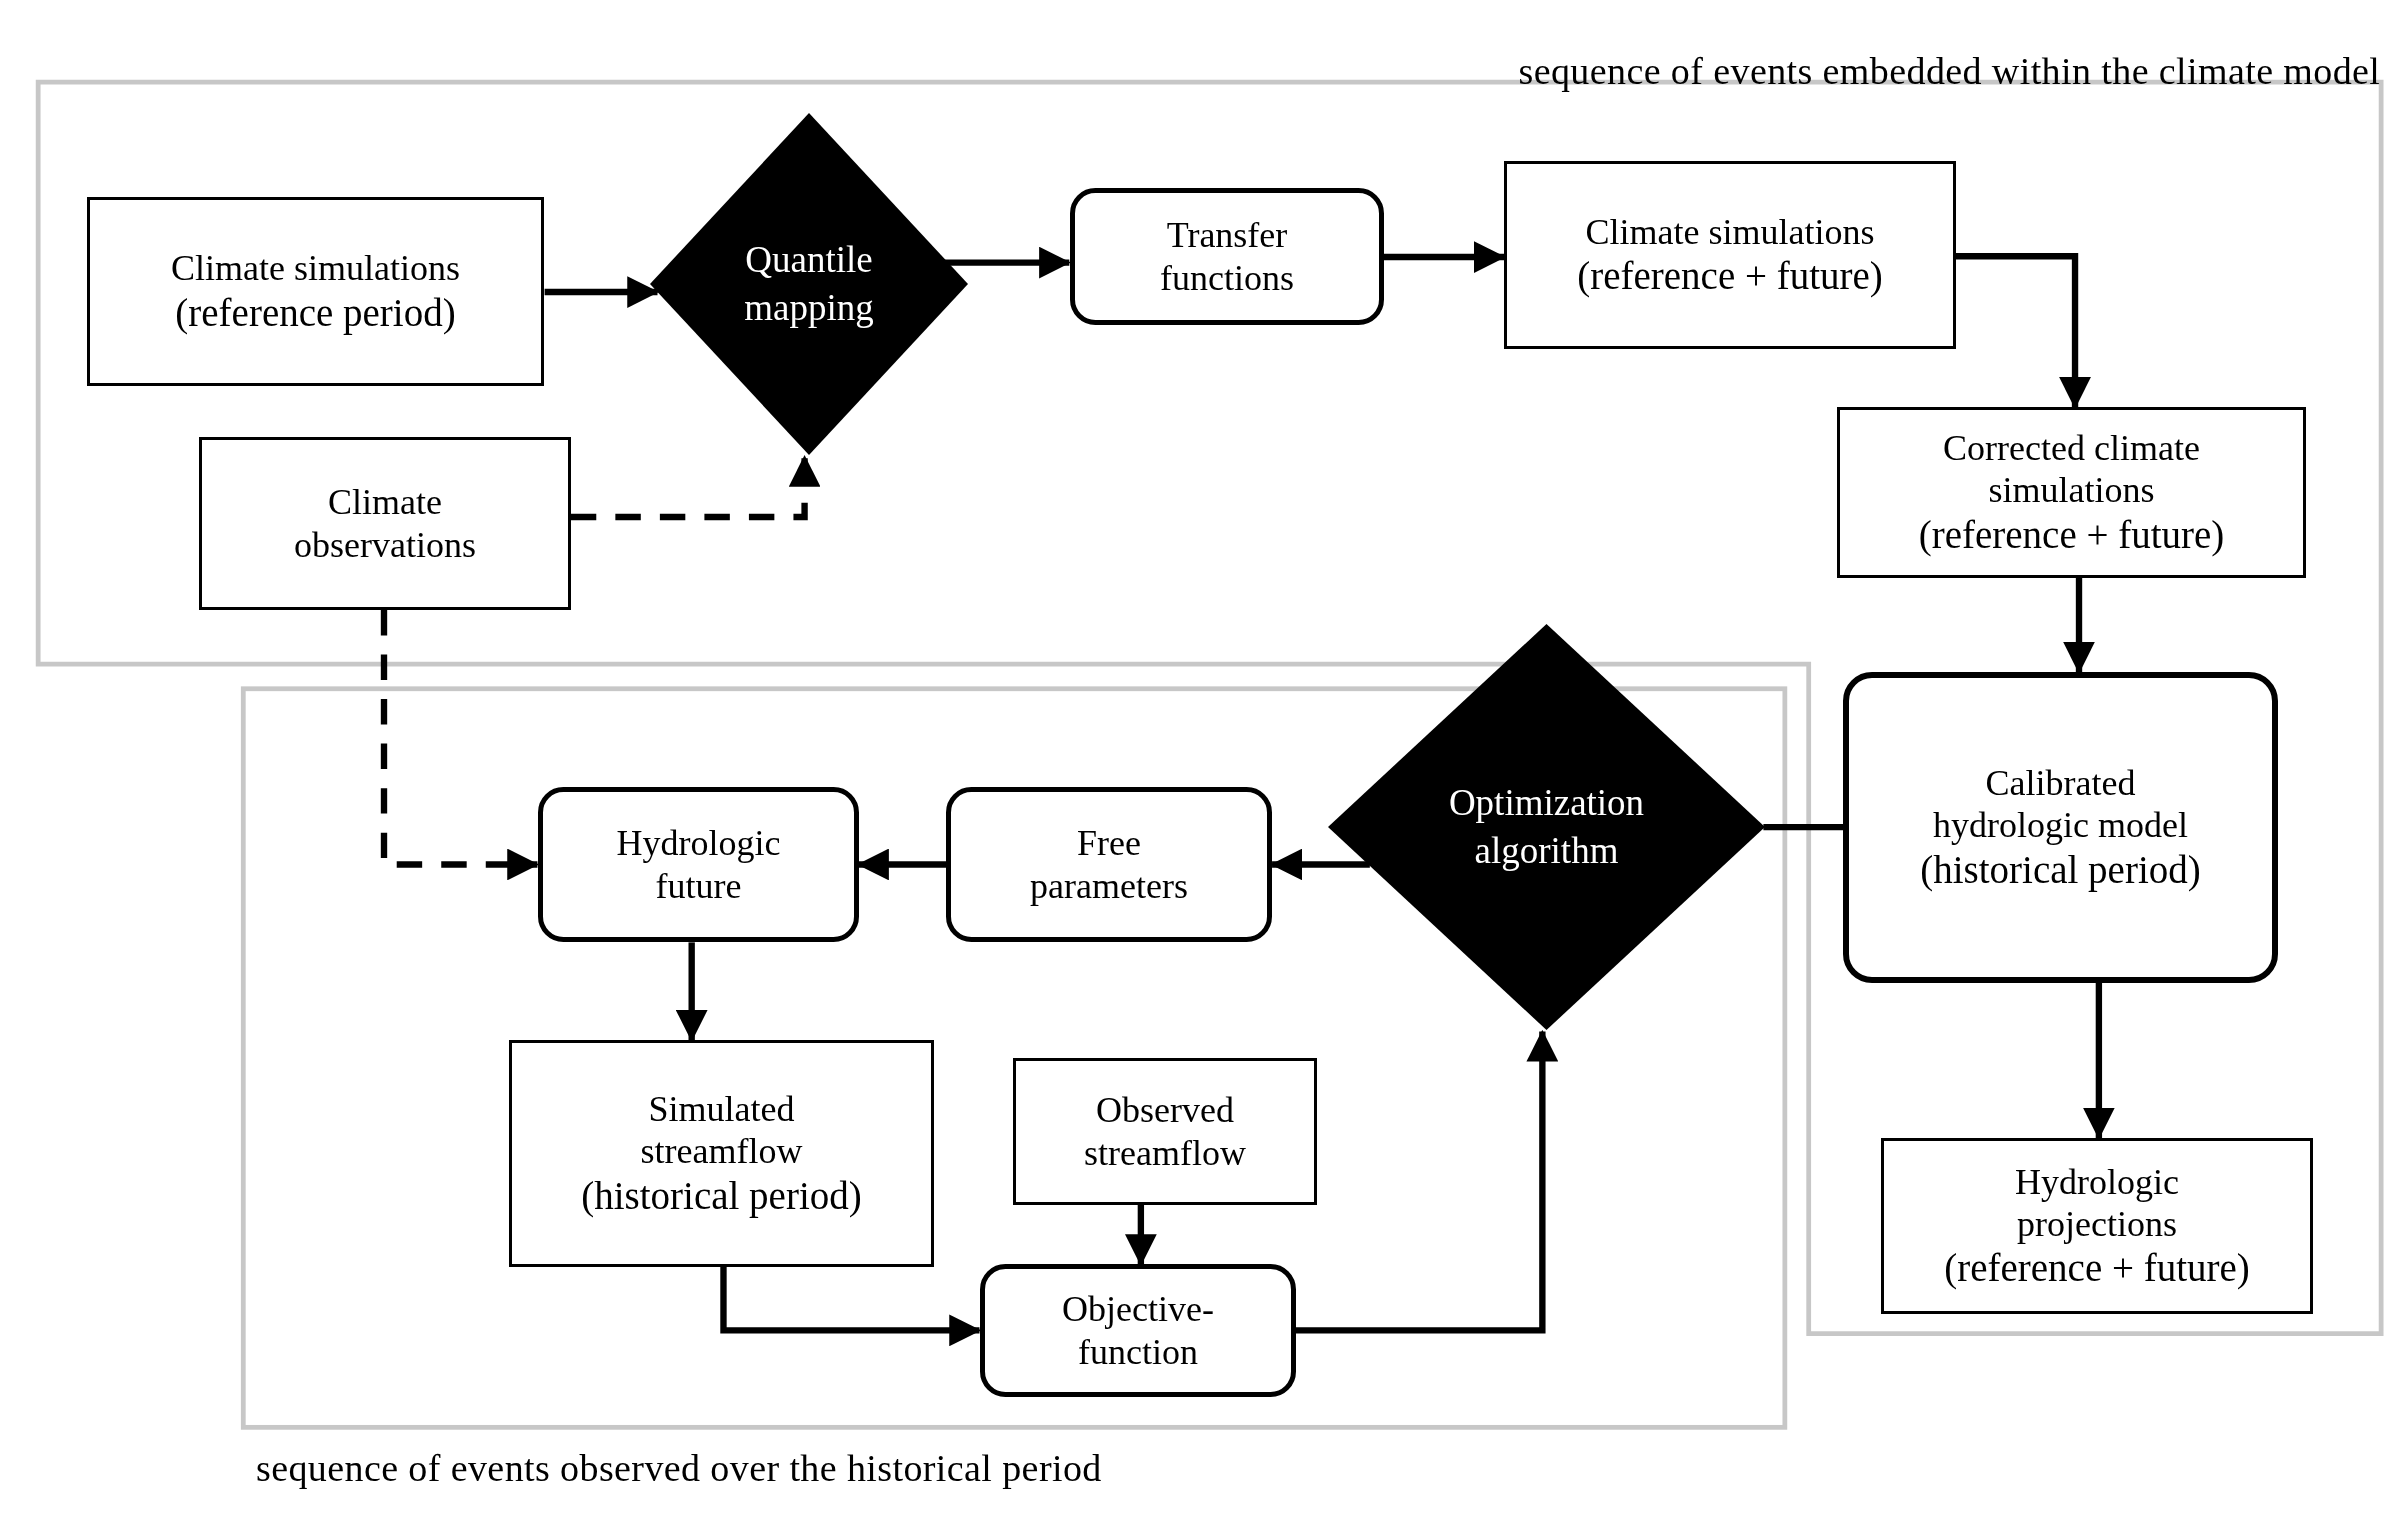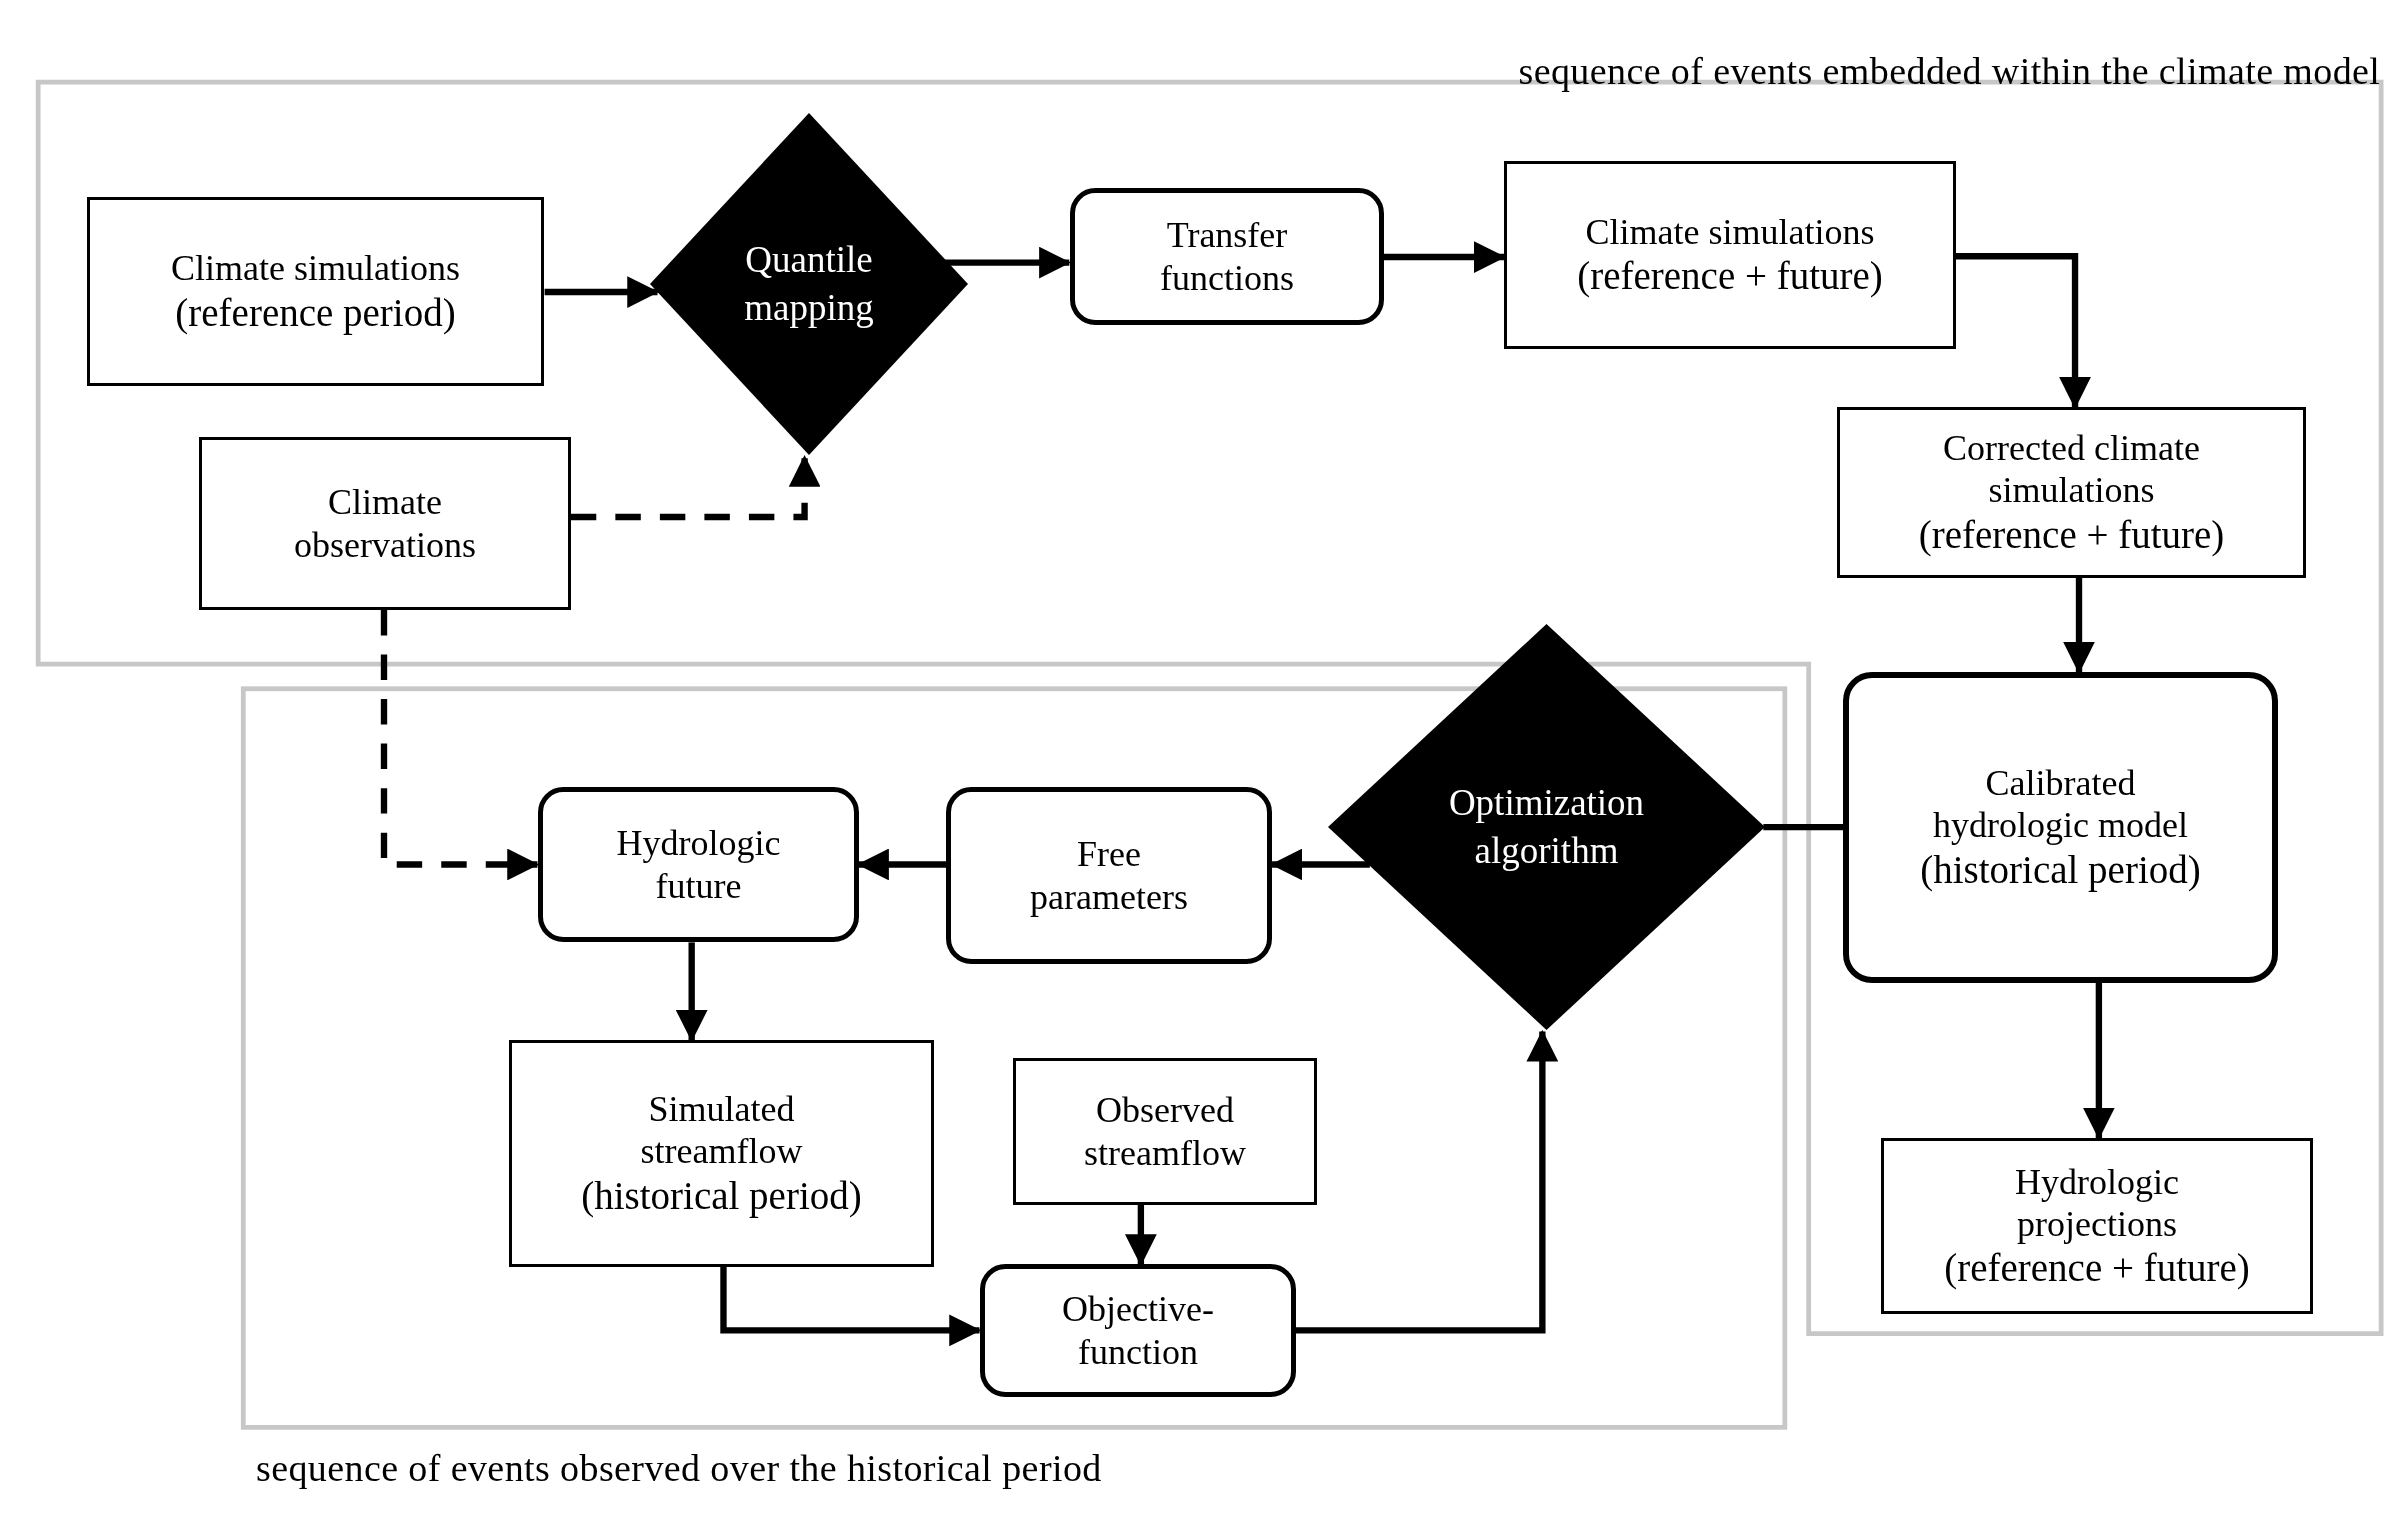--- a/index.html
+++ b/index.html
@@ -99,21 +99,21 @@
   <div class="node" style="left:199px;top:437px;width:372px;height:173px">
     <span>Climate</span>
     <span>observations</span>
   </div>
 
   <div class="node round" style="left:538px;top:787px;width:321px;height:155px">
     <span>Hydrologic</span>
     <span>future</span>
   </div>
 
-  <div class="node round" style="left:946px;top:787px;width:326px;height:177px">
+  <div class="node round" style="left:946px;top:787px;width:326px;height:155px">
     <span>Free</span>
     <span>parameters</span>
   </div>
 
   <div class="diamond" style="left:1328px;top:624px;width:437px;height:406px">
     <span>Optimization</span>
     <span>algorithm</span>
   </div>
 
   <div class="node bold-border" style="left:1843px;top:672px;width:435px;height:311px">

